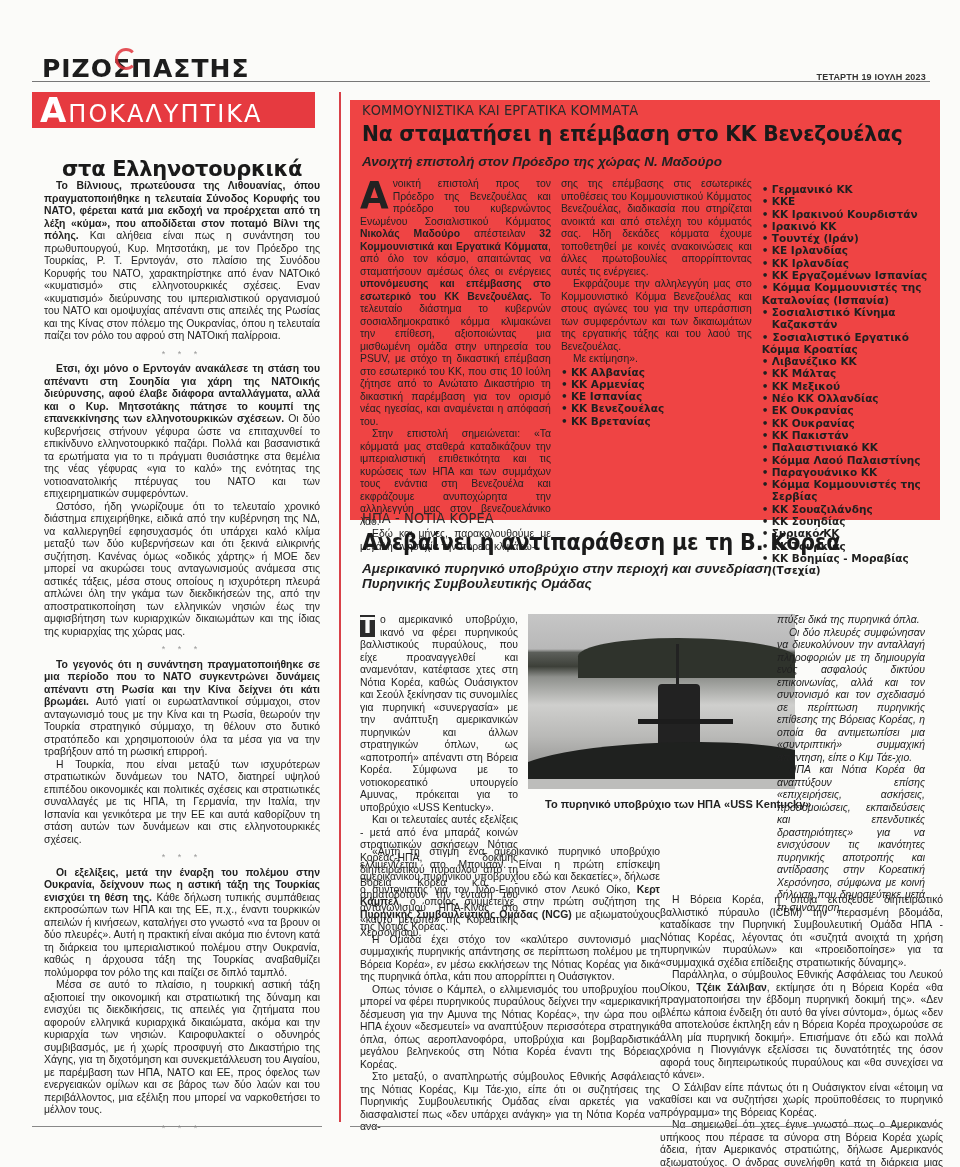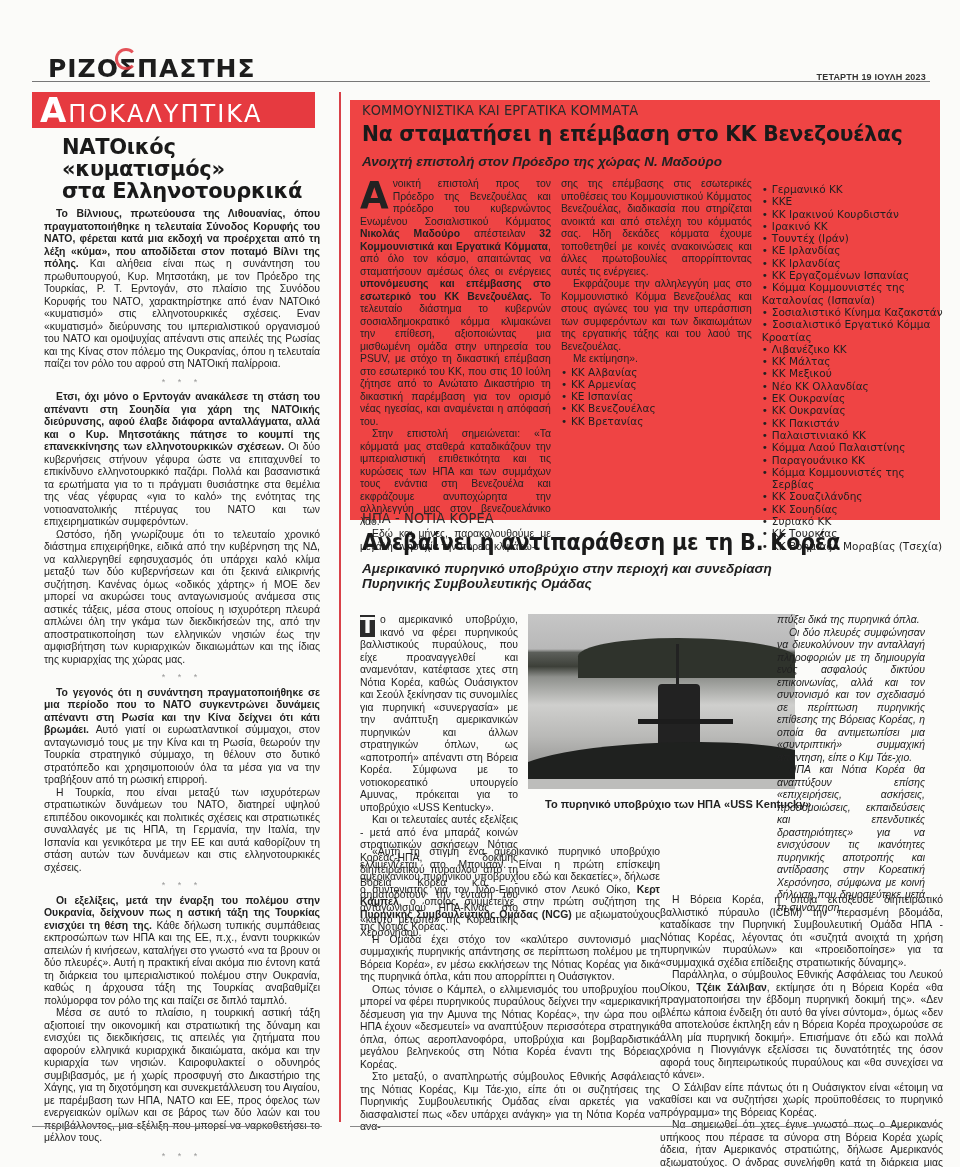--- a/index.html
+++ b/index.html
@@ -2,49 +2,49 @@
 <html><head>
 <meta charset="utf-8">
 <style>
   * { box-sizing: border-box; margin: 0; padding: 0; }
   html, body { width: 960px; height: 1167px; background: #fbfbf9; overflow: hidden; }
   body { font-family: "Liberation Sans", sans-serif; color: #1e1e1e; position: relative; }
   .page { position: absolute; left: 0; top: 0; width: 960px; height: 1167px; }
 
   
   .masthead { position: absolute; left: 32px; top: 52px; width: 900px; height: 30px; }
-  .logo { position: absolute; left: 16px; top: 2px; font-family: "DejaVu Sans", sans-serif; font-weight: bold; font-size: 25px; letter-spacing: 1px; color: #1d1d1d; }
+  .logo { position: absolute; left: 10px; top: 2px; font-family: "DejaVu Sans", sans-serif; font-weight: bold; font-size: 25px; letter-spacing: 1px; color: #1d1d1d; }
   .logo-emblem { position: absolute; left: 83px; top: -4px; width: 22px; height: 22px; border: 3px solid #e0343c; border-radius: 50%; border-right-color: transparent; opacity: 0.85; }
   .date { position: absolute; right: 6px; top: 20px; font-family: "Liberation Sans", sans-serif; font-size: 9px; font-weight: bold; color: #333; letter-spacing: 0.2px; }
   .mast-rule { position: absolute; left: 32px; top: 81px; width: 898px; height: 1px; background: #777; }
 
   
   .left-col { position: absolute; left: 32px; top: 92px; width: 288px; }
   .banner { width: 283px; height: 36px; background: #e63a40; color: #fff; font-family: "DejaVu Sans", sans-serif; font-size: 24px; padding-left: 8px; line-height: 36px; letter-spacing: 2px; }
   .banner .cap { font-size: 34px; font-weight: bold; }
   .left-title { margin-top: 8px; font-family: "DejaVu Sans", sans-serif; font-weight: bold; font-size: 21px; line-height: 22px; color: #1a1a1a; padding-left: 30px; letter-spacing: -0.3px; }
   .article-text { font-family: "Liberation Sans", sans-serif; font-size: 10.4px; line-height: 12.5px; text-align: justify; color: #222; }
   .article-text p { text-indent: 12px; }
   .article-text b { font-weight: bold; }
-  .left-body { margin-top: 6px; padding-left: 12px; }
+  .left-body { margin-top: 0; padding-left: 12px; }
   .stars { text-align: center; color: #999; font-size: 9px; letter-spacing: 5px; margin: 5px 0 3px 0; }
   .left-bottom-rule { position: absolute; left: 32px; top: 1126px; width: 290px; height: 1px; background: #888; }
 
   .red-divider { position: absolute; left: 339px; top: 92px; width: 2px; height: 1030px; background: #d84048; }
 
   
   .ven { position: absolute; left: 350px; top: 100px; width: 590px; height: 420px; background: #ef4444; }
   .kicker { font-family: "DejaVu Sans", sans-serif; font-size: 14.5px; color: #2a2a2a; letter-spacing: 0.1px; font-weight: normal; transform: scaleX(0.9); transform-origin: left; white-space: nowrap; }
   .headline { font-family: "DejaVu Sans", sans-serif; font-weight: bold; font-size: 22px; color: #1a1a1a; margin-top: 3px; white-space: nowrap; transform: scaleX(0.92); transform-origin: left; letter-spacing: -0.2px; }
   .subhead { font-family: "Liberation Sans", sans-serif; font-style: italic; font-weight: bold; font-size: 13.5px; color: #222; margin-top: 8px; }
   .ven-cols { position: absolute; top: 78px; left: 10px; width: 585px; display: flex; gap: 10px; }
   .ven-col { width: 198px; }
   .ven-col.narrow { width: 190px; }
   .dropcap { float: left; font-family: "DejaVu Sans", sans-serif; font-weight: bold; font-size: 37px; line-height: 34px; margin: 1px 4px 0 0; color: #222; }
-  .party-list { list-style: none; font-family: "DejaVu Sans", sans-serif; font-size: 10.5px; line-height: 12.3px; color: #1f1f1f; }
+  .party-list { list-style: none; font-family: "DejaVu Sans", sans-serif; font-size: 10.5px; line-height: 12.3px; color: #1f1f1f; font-weight: bold; }
   .party-list li { padding-left: 10px; position: relative; }
   .party-list li::before { content: "\2022"; position: absolute; left: 0; top: 0; }
   .party-list li.wrap { padding-left: 0; text-indent: 0; }
   .party-list li.wrap::before { position: static; margin-right: 4px; }
 
   
   .korea { position: absolute; left: 350px; top: 510px; width: 595px; }
   .korea .subhead { font-size: 13.5px; line-height: 15px; margin-top: 6px; }
   .korea-body { position: absolute; top: 104px; left: 10px; width: 580px; }
   .k-col1 { position: absolute; left: 0; top: 0; width: 158px; }
@@ -72,21 +72,21 @@
     <div class="logo-emblem"></div>
     <div class="date">ΤΕΤΑΡΤΗ 19 ΙΟΥΛΗ 2023</div>
   </div>
   <div class="mast-rule"></div>
 
   <div class="left-col">
     <div class="banner">
       <span class="cap">Α</span><span>ΠΟΚΑΛΥΠΤΙΚΑ</span>
     </div>
     <h1 class="left-title">
-      <span>ΝΑΤΟικός «κυματισμός»</span><br>
+      <br>
       <span>στα Ελληνοτουρκικά</span>
     </h1>
     <div class="left-body article-text" id="left-body">
         <p><b>Το Βίλνιους, πρωτεύουσα της Λιθουανίας, όπου πραγματοποιήθηκε η τελευταία Σύνοδος Κορυφής του ΝΑΤΟ, φέρεται κατά μια εκδοχή να προέρχεται από τη λέξη «κύμα», που αποδίδεται στον ποταμό Βίλνι της πόλης.</b><span> Και αλήθεια είναι πως η συνάντηση του πρωθυπουργού, Κυρ. Μητσοτάκη, με τον Πρόεδρο της Τουρκίας, Ρ. Τ. Ερντογάν, στο πλαίσιο της Συνόδου Κορυφής του ΝΑΤΟ, χαρακτηρίστηκε από έναν ΝΑΤΟικό «κυματισμό» στις ελληνοτουρκικές σχέσεις. Εναν «κυματισμό» διεύρυνσης του ιμπεριαλιστικού οργανισμού του ΝΑΤΟ και ομοψυχίας απέναντι στις απειλές της Ρωσίας και της Κίνας στον πόλεμο της Ουκρανίας, όπου η τελευταία παίζει τον ρόλο του αφρού στη ΝΑΤΟική παλίρροια.</span></p>
         <div class="stars">* * *</div>
         <p><b>Ετσι, όχι μόνο ο Ερντογάν ανακάλεσε τη στάση του απέναντι στη Σουηδία για χάρη της ΝΑΤΟικής διεύρυνσης, αφού έλαβε διάφορα ανταλλάγματα, αλλά και ο Κυρ. Μητσοτάκης πάτησε το κουμπί της επανεκκίνησης των ελληνοτουρκικών σχέσεων.</b><span> Οι δύο κυβερνήσεις στήνουν γέφυρα ώστε να επιταχυνθεί το επικίνδυνο ελληνοτουρκικό παζάρι. Πολλά και βασανιστικά τα ερωτήματα για το τι πράγματι θυσιάστηκε στα θεμέλια της νέας γέφυρας «για το καλό» της ενότητας της νοτιοανατολικής πτέρυγας του ΝΑΤΟ και των επιχειρηματικών συμφερόντων.</span></p>
         <p><span>Ωστόσο, ήδη γνωρίζουμε ότι το τελευταίο χρονικό διάστημα επιχειρήθηκε, ειδικά από την κυβέρνηση της ΝΔ, να καλλιεργηθεί εφησυχασμός ότι υπάρχει καλό κλίμα μεταξύ των δύο κυβερνήσεων και ότι ξεκινά ειλικρινής συζήτηση. Κανένας όμως «οδικός χάρτης» ή ΜΟΕ δεν μπορεί να ακυρώσει τους ανταγωνισμούς ανάμεσα στις αστικές τάξεις, μέσα στους οποίους η ισχυρότερη πλευρά απλώνει όλη την γκάμα των διεκδικήσεών της, από την αποστρατικοποίηση των ελληνικών νησιών έως την αμφισβήτηση των κυριαρχικών δικαιωμάτων και της ίδιας της κυριαρχίας της χώρας μας.</span></p>
         <div class="stars">* * *</div>
         <p><b>Το γεγονός ότι η συνάντηση πραγματοποιήθηκε σε μια περίοδο που το ΝΑΤΟ συγκεντρώνει δυνάμεις απέναντι στη Ρωσία και την Κίνα δείχνει ότι κάτι βρωμάει.</b><span> Αυτό γιατί οι ευρωατλαντικοί σύμμαχοι, στον ανταγωνισμό τους με την Κίνα και τη Ρωσία, θεωρούν την Τουρκία στρατηγικό σύμμαχο, τη θέλουν στο δυτικό στρατόπεδο και χρησιμοποιούν όλα τα μέσα για να την τραβήξουν από τη ρωσική επιρροή.</span></p>
         <p><span>Η Τουρκία, που είναι μεταξύ των ισχυρότερων στρατιωτικών δυνάμεων του ΝΑΤΟ, διατηρεί υψηλού επιπέδου οικονομικές και πολιτικές σχέσεις και στρατιωτικές συναλλαγές με τις ΗΠΑ, τη Γερμανία, την Ιταλία, την Ισπανία και γενικότερα με την ΕΕ και αυτά καθορίζουν τη στάση αυτών των δυνάμεων και στις ελληνοτουρκικές σχέσεις.</span></p>

